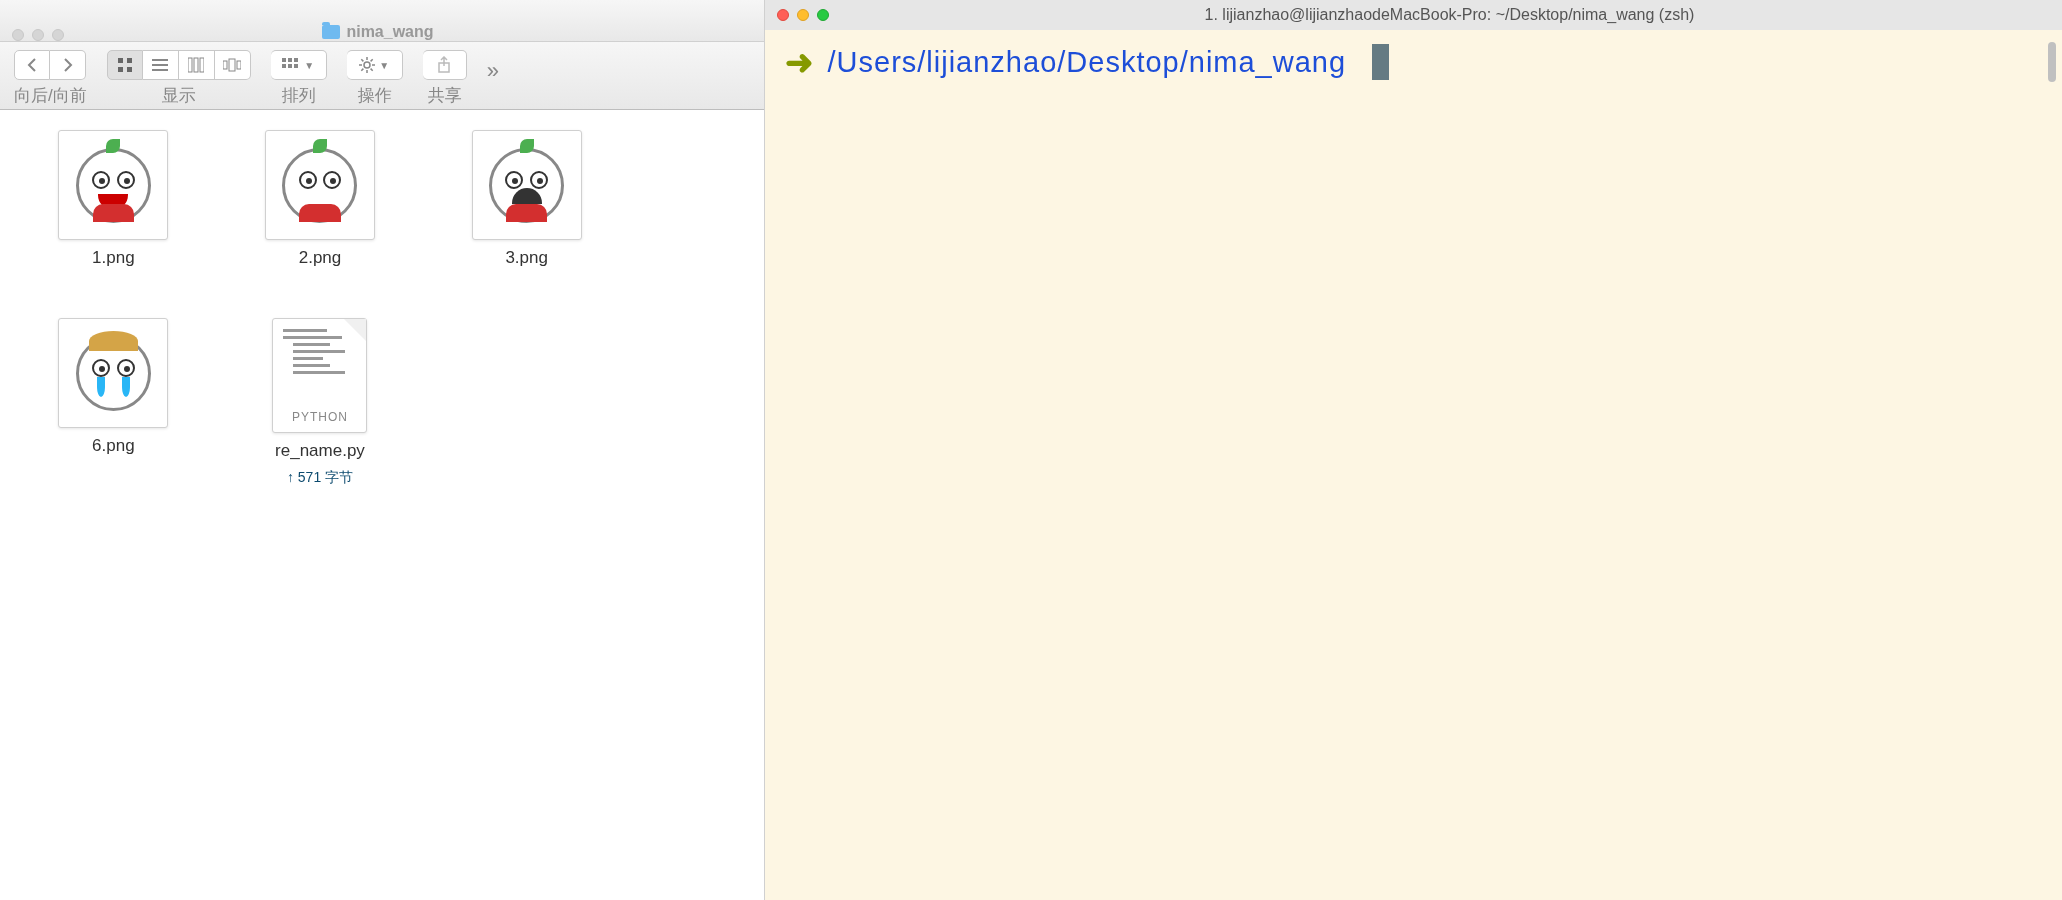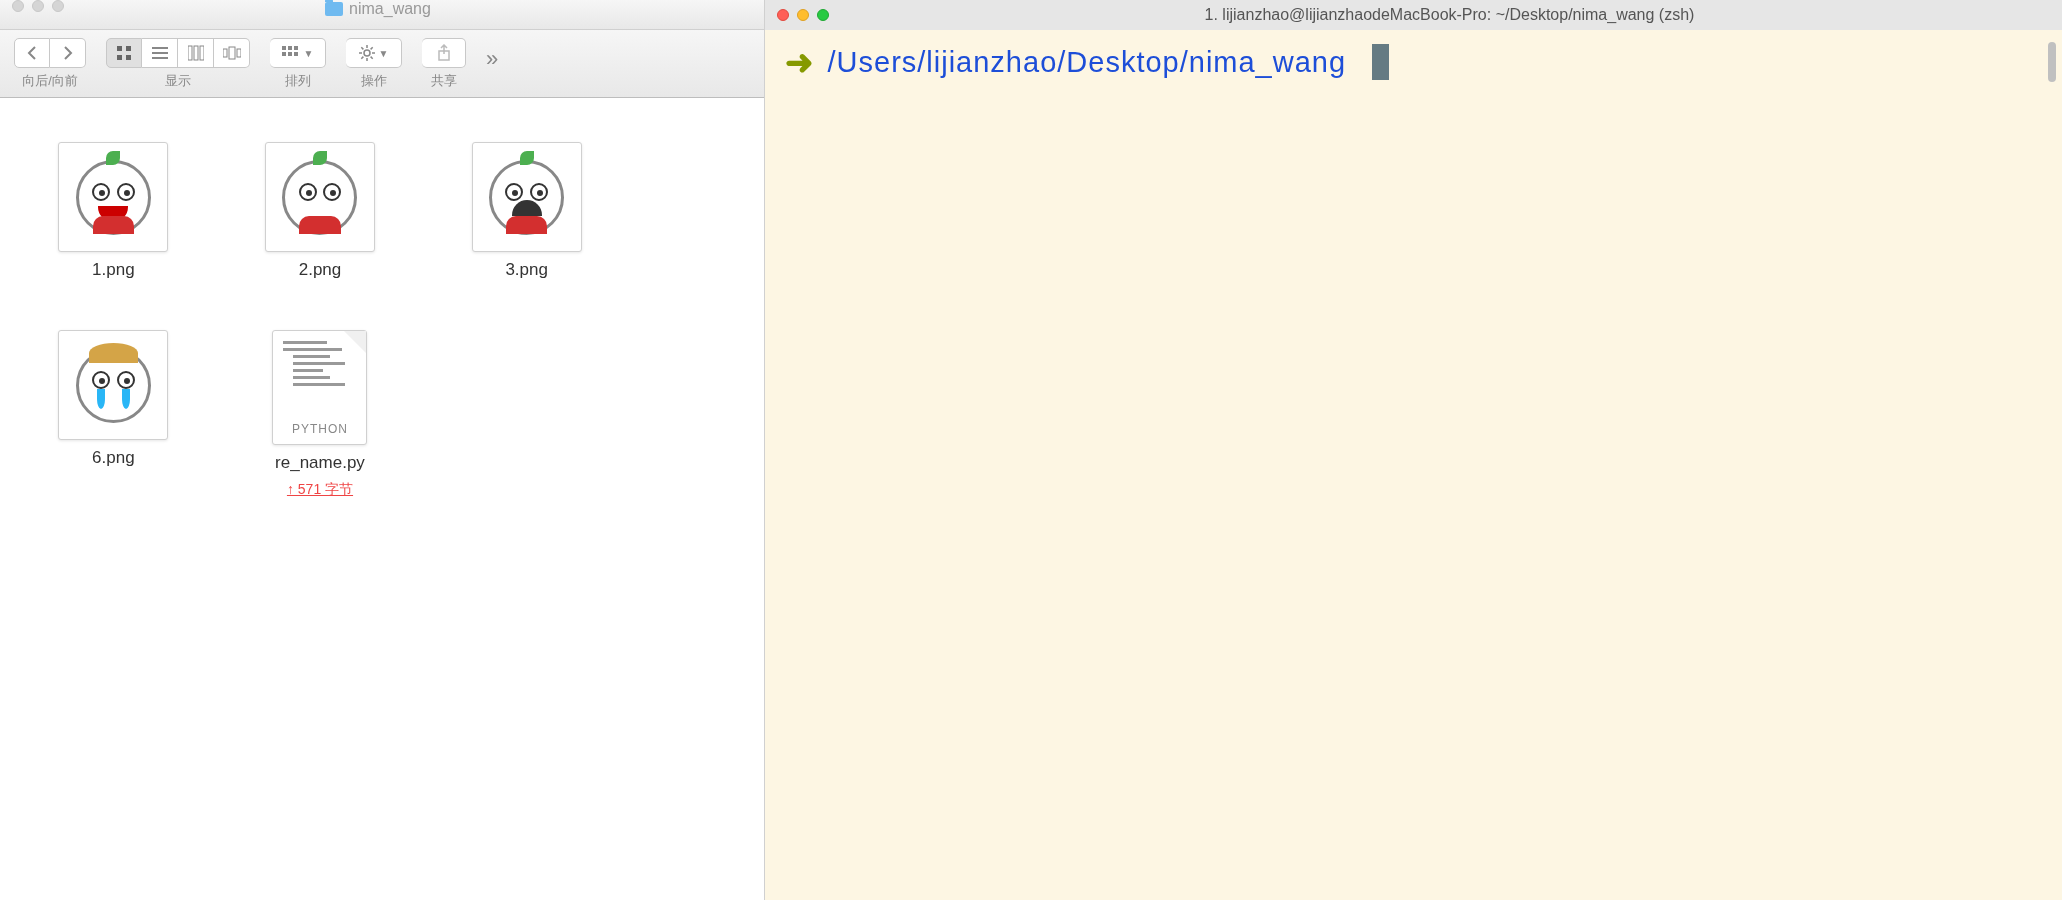--- a/index.html
+++ b/index.html
@@ -17,26 +17,27 @@
     
     .finder-window {
       width: 765px;
       height: 900px;
       background: #ffffff;
       display: flex;
       flex-direction: column;
       border-right: 1px solid #d0d0d0;
     }
     .finder-titlebar {
-      height: 30px;
+      height: 42px;
       background: linear-gradient(#f6f6f6, #e8e8e8);
       display: flex;
-      align-items: flex-start;
+      align-items: flex-end;
       padding: 0 12px;
       border-bottom: 1px solid #d0d0d0;
+      font-weight: bold;
     }
     .traffic-lights {
       display: flex;
       gap: 8px;
       margin-right: 20px;
     }
     .traffic-light {
       width: 12px;
       height: 12px;
       border-radius: 50%;
@@ -106,38 +107,37 @@
       justify-content: center;
       font-size: 16px;
       color: #666;
       cursor: pointer;
     }
     .toolbar-btn:first-child { border-radius: 5px 0 0 5px; }
     .toolbar-btn:last-child { border-radius: 0 5px 5px 0; border-left: none; }
     .toolbar-btn:only-child { border-radius: 5px; }
     .toolbar-btn + .toolbar-btn { border-left: none; }
     .toolbar-label {
-      font-size: 13px;
+      font-size: 17px;
       color: #888;
     }
     .view-btn { min-width: 36px; padding: 0 8px; }
     .active-view { background: #e0e0e0; }
     .chevron-overflow {
       align-self: center;
       color: #888;
       font-size: 22px;
       margin-top: -18px;
     }
     
     .finder-content {
       flex: 1;
       background: #ffffff;
       padding: 20px;
       overflow: auto;
-      margin-top: 24px;
     }
     .icon-grid {
       display: grid;
       grid-template-columns: repeat(3, 1fr);
       gap: 50px 60px;
       max-width: 560px;
       margin-left: 20px;
     }
     .file-item {
       display: flex;
@@ -243,22 +243,21 @@
       background: #d32f2f;
       border-radius: 10px 10px 0 0;
     }
     .filename {
       font-size: 17px;
       color: #333;
       font-weight: 500;
     }
     .file-meta {
       font-size: 14px;
-      color: #ef4444;
-      text-decoration: underline;
+      color: #0c4a6e;
     }
     
     .python-file {
       width: 95px;
       height: 115px;
       background: #fff;
       border: 1px solid #d0d0d0;
       border-radius: 3px;
       position: relative;
       box-shadow: 0 1px 3px rgba(0,0,0,0.1);

